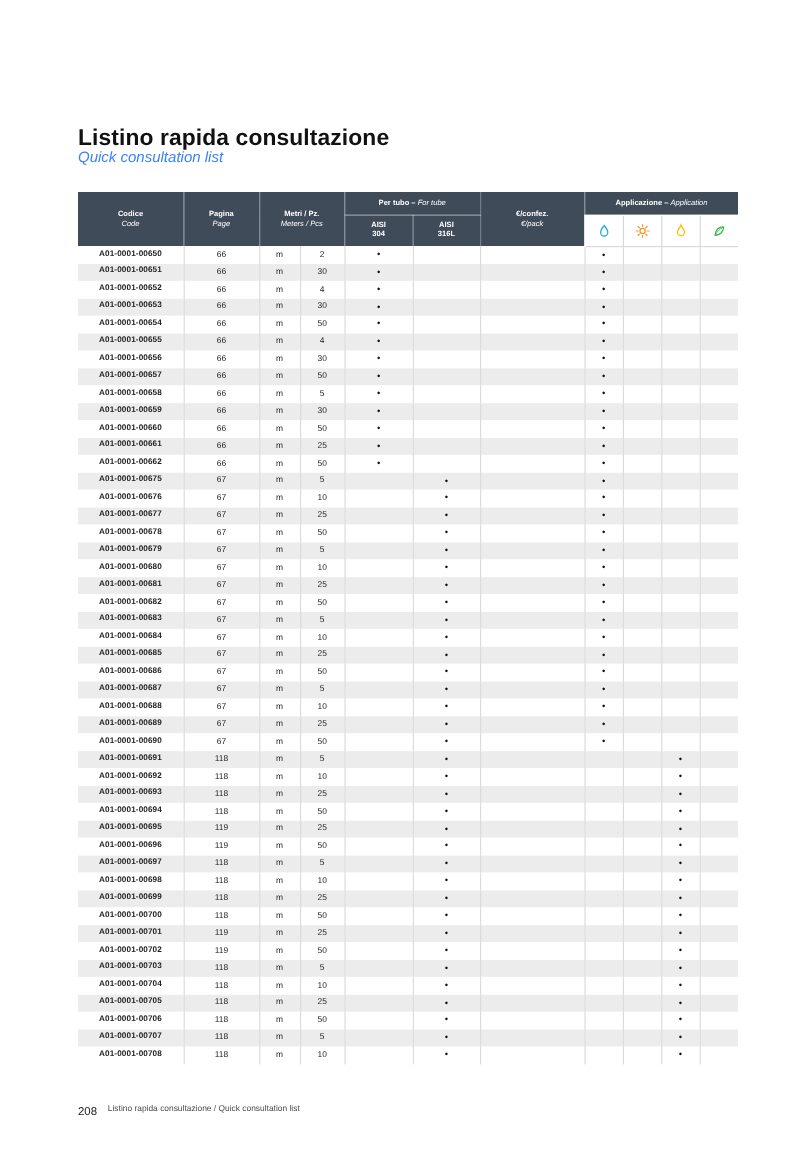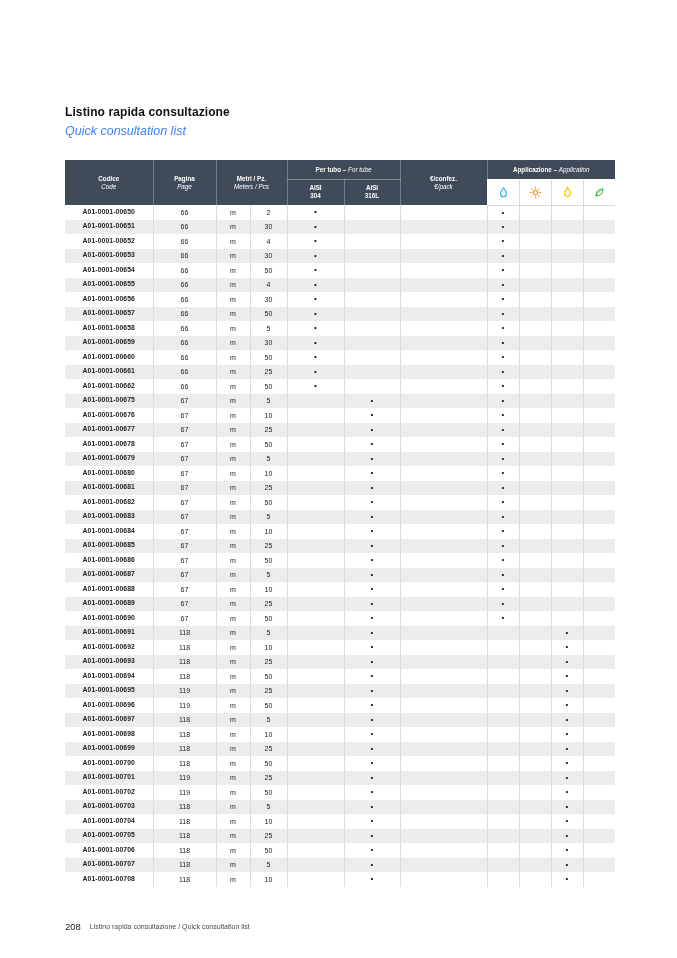--- a/index.html
+++ b/index.html
@@ -1,20 +1,20 @@
 <!DOCTYPE html>
 <html style="--header-bg: #404b5a; --row-alt: #ececec; --water: #29abe2; --sun: #f7941d; --flame: #fcc200; --leaf: #39b54a;"><head>
 <meta charset="utf-8">
 <style>
   * { margin:0; padding:0; box-sizing:border-box; }
   html,body { background:#fff; }
   body { font-family:"Liberation Sans", sans-serif; }
   .page { position:relative; width:677px; height:958px; background:#ffffff; margin:0 auto; overflow:hidden; }
 
-  .title { position:absolute; left:65px; top:105px; font-size:12px; font-weight:bold; color:#111; letter-spacing:.1px; }
+  .title { position:absolute; left:65px; top:105px; font-size:19px; font-weight:bold; color:#111; letter-spacing:.1px; }
   .subtitle { position:absolute; left:65px; top:124px; font-size:12.5px; font-style:italic; color:#3b82f6; }
 
   table.price { position:absolute; left:65px; top:160px; width:550px; border-collapse:collapse; table-layout:fixed; }
 
   thead th { background:var(--header-bg); color:#fff; font-size:6.3px; font-weight:normal;
              text-align:center; vertical-align:middle; padding:2px 1px;
              border-right:1px solid rgba(255,255,255,.28); }
   thead tr:first-child th { height:19px; }
   thead tr:last-child th { height:26px; }
   thead th:last-child { border-right:none; }
@@ -26,21 +26,21 @@
   th.hicon { background:#fff; border:1px solid #d9d9d9; border-top:none; padding:0; }
   th.hicon svg { display:block; margin:0 auto; }
 
   tbody td { height:14.5px; font-size:7px; color:#222; text-align:center; vertical-align:middle;
              border-right:1px solid #dcdcdc; padding:0 1px; line-height:1; }
   tbody td:last-child { border-right:none; }
   tbody tr.alt td { background:var(--row-alt); }
   tbody td.code { font-weight:bold; font-size:6.8px; letter-spacing:.1px; }
   tbody td.dot { font-size:8px; color:#111; }
 
-  .footer { position:absolute; left:65px; top:921px; display:flex; align-items:center; gap:9px; }
+  .footer { position:absolute; left:65px; top:921px; display:flex; align-items:flex-start; gap:9px; }
   .footer .num { font-size:9.5px; color:#222; }
   .footer .txt { font-size:7px; color:#4a4a4a; }
 </style>
 </head>
 <body>
 
 <div class="page">
 
   <div class="title">Listino rapida consultazione</div>
   <div class="subtitle">Quick consultation list</div>

